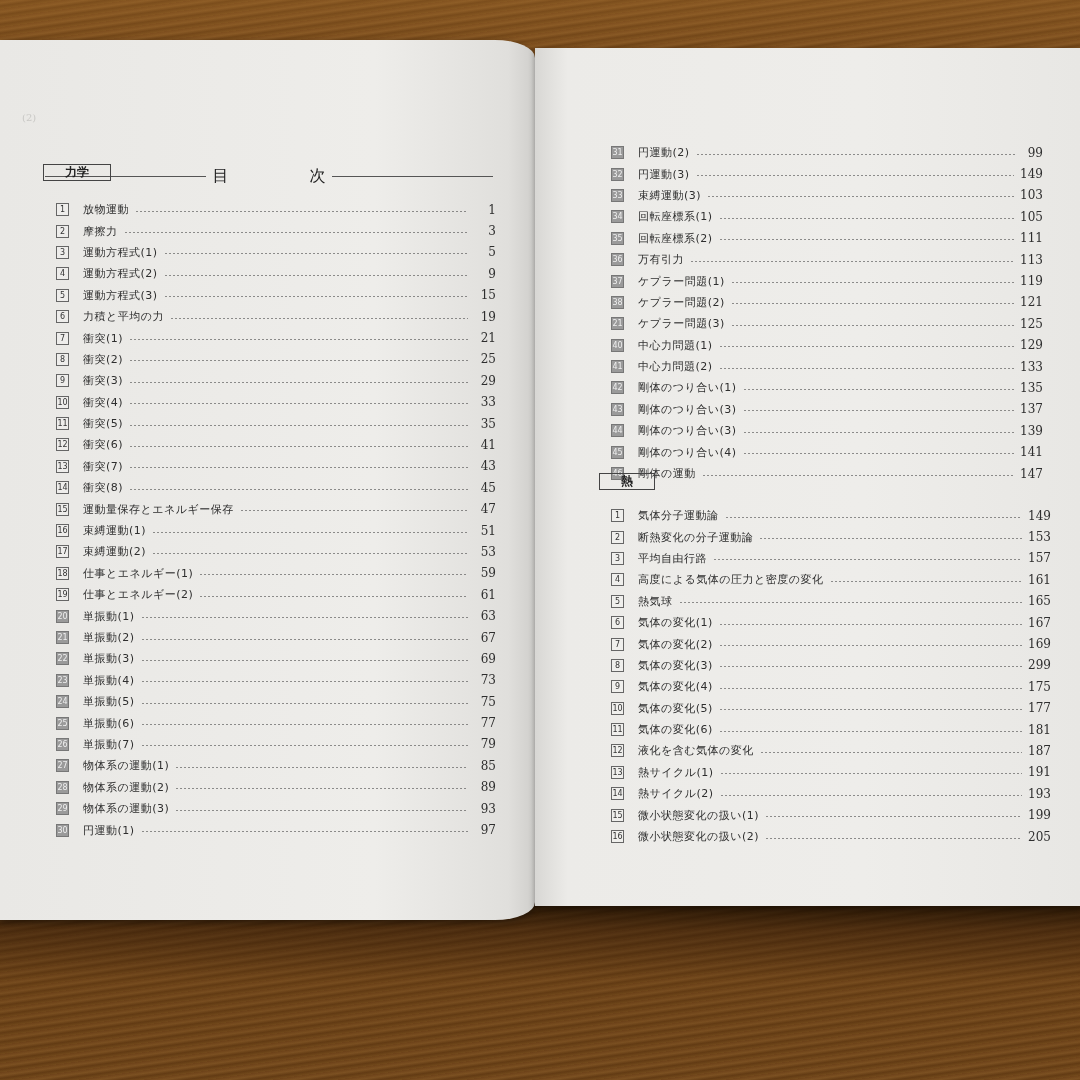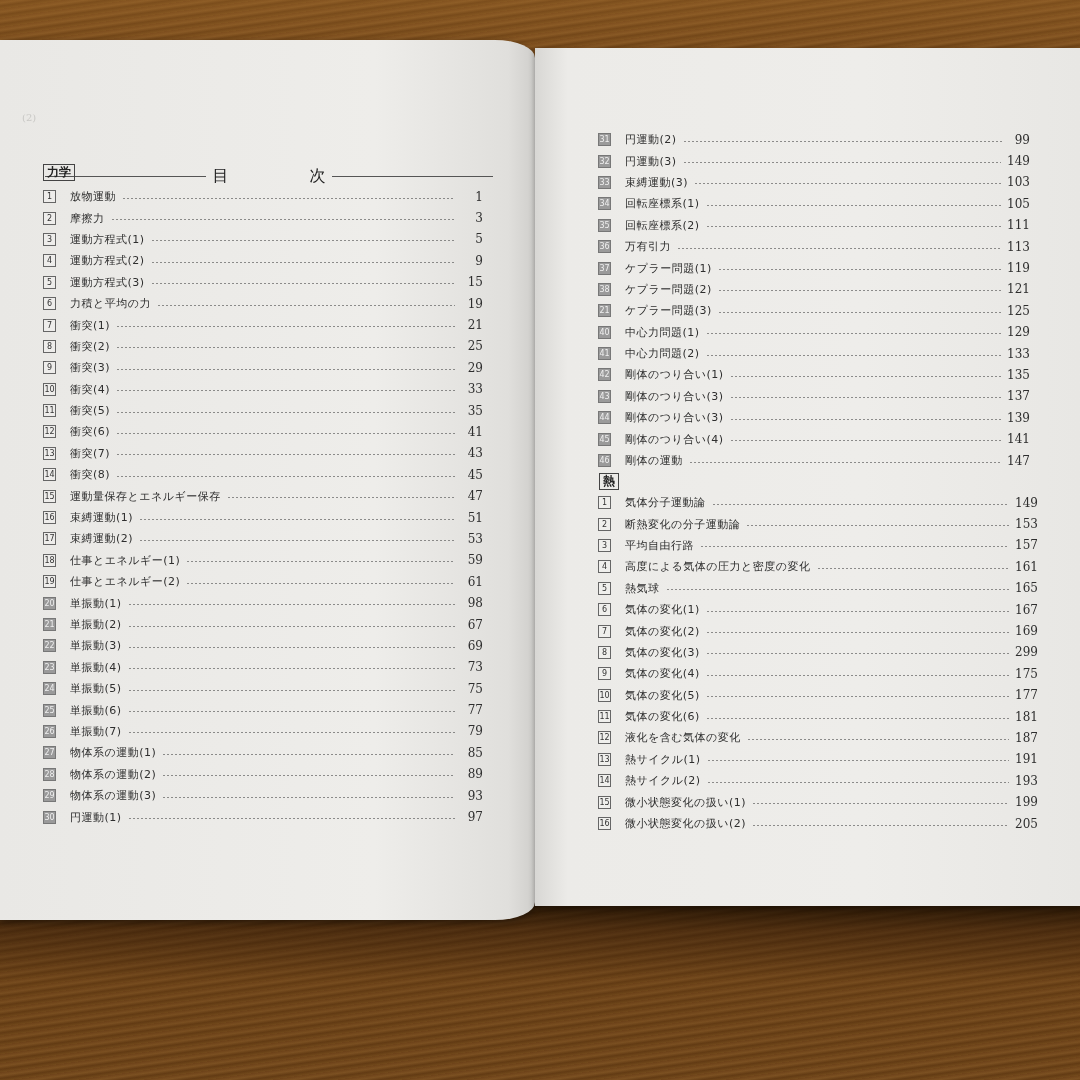--- a/index.html
+++ b/index.html
@@ -38,23 +38,23 @@
     display:flex; align-items:center;
   }
   .toc-heading .rule { flex:1; height:1px; background:#555; }
   .toc-heading .title {
     font-family:"DejaVu Sans", "Liberation Sans", sans-serif;
     font-size:16px; color:#222; letter-spacing:38px; padding:0 0 0 6px; margin-right:-32px;
   }
   .section-label {
     position:absolute; font-family:"DejaVu Sans","Liberation Sans",sans-serif;
     font-size:12px; font-weight:bold; color:#222;
-    border:1px solid #444; padding:0 3px; line-height:15px;
-  }
-  .toc-list { position:absolute; margin:0; padding:0; list-style:none; }
+    border:1px solid #444; padding:0 21px; line-height:15px;
+  }
+  .toc-list { position:absolute; margin:13px; padding:0; list-style:none; }
   .toc-item {
     position:relative; height:21.4px; display:flex; align-items:center;
     font-size:11.5px; color:#2e2e2e;
   }
   .num {
     display:inline-block; width:11px; height:11px; line-height:11px;
     border:1px solid #666; font-size:8px; text-align:center;
     font-family:"DejaVu Sans","Liberation Sans",sans-serif; color:#333;
     margin-right:14px; flex:none; background:rgba(255,255,255,0.2);
   }
@@ -193,21 +193,21 @@
       <li class="toc-item">
     <span class="num">19</span>
     <span class="label">仕事とエネルギー(2)</span>
     <span class="dots"></span>
     <span class="pg">61</span>
   </li>
       <li class="toc-item">
     <span class="num dark">20</span>
     <span class="label">単振動(1)</span>
     <span class="dots"></span>
-    <span class="pg">98</span>
+    <span class="pg">63</span>
   </li>
       <li class="toc-item">
     <span class="num dark">21</span>
     <span class="label">単振動(2)</span>
     <span class="dots"></span>
     <span class="pg">67</span>
   </li>
       <li class="toc-item">
     <span class="num dark">22</span>
     <span class="label">単振動(3)</span>

